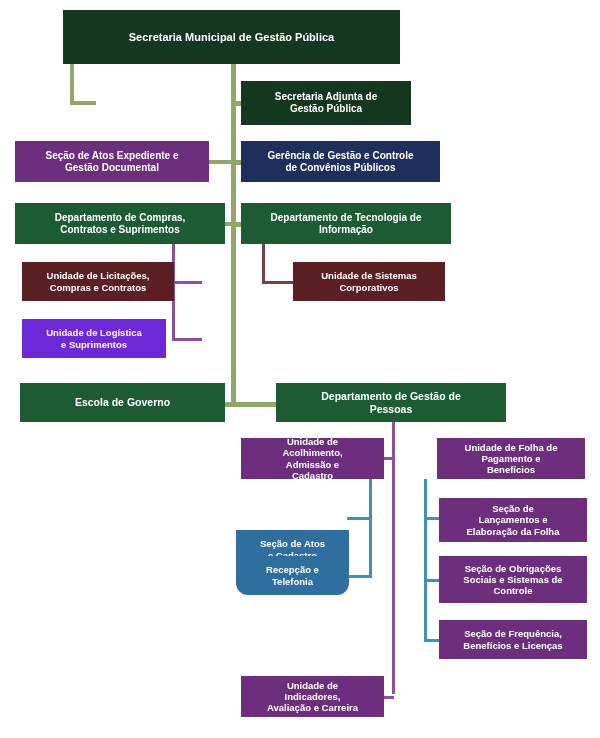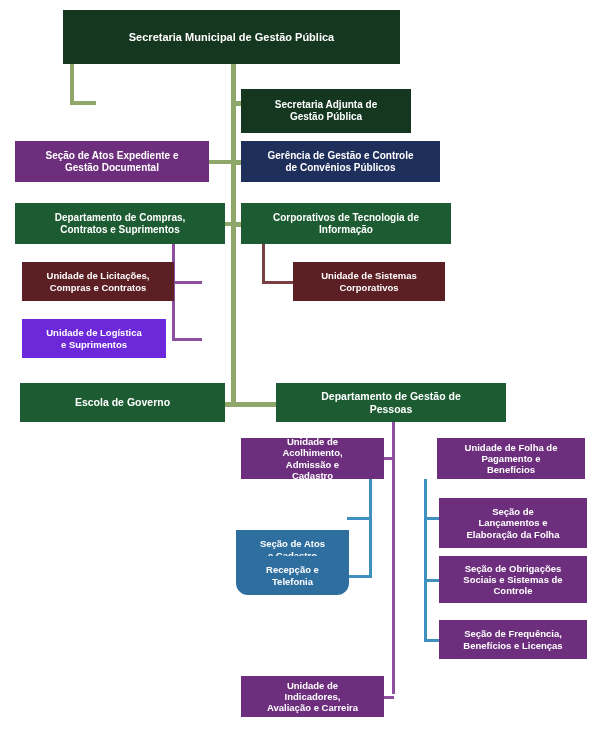--- a/index.html
+++ b/index.html
@@ -56,31 +56,31 @@
     <div class="line" style="background: rgb(141, 79, 160); left: 382px; top: 457px; height: 3px; width: 12px;"></div>
     <div class="line" style="background: rgb(141, 79, 160); left: 382px; top: 696px; height: 3px; width: 12px;"></div>
     <div class="line" style="background: rgb(63, 143, 191); left: 369px; top: 479px; width: 3px; height: 98px;"></div>
     <div class="line" style="background: rgb(63, 143, 191); left: 347px; top: 517px; height: 3px; width: 25px;"></div>
     <div class="line" style="background: rgb(63, 143, 191); left: 347px; top: 575px; height: 3px; width: 25px;"></div>
     <div class="line" style="background: rgb(63, 143, 191); left: 424px; top: 479px; width: 3px; height: 162px;"></div>
     <div class="line" style="background: rgb(63, 143, 191); left: 424px; top: 517px; height: 3px; width: 18px;"></div>
     <div class="line" style="background: rgb(63, 143, 191); left: 424px; top: 579px; height: 3px; width: 18px;"></div>
     <div class="line" style="background: rgb(63, 143, 191); left: 424px; top: 639px; height: 3px; width: 18px;"></div>
     <div class="node" style="left: 63px; top: 10px; width: 337px; height: 54px; background: rgb(22, 55, 31); font-size: 11px;">Secretaria Municipal de Gestão Pública</div>
-    <div class="node" style="left: 241px; top: 89px; width: 170px; height: 44px; background: rgb(22, 55, 31); font-size: 10px;">Secretaria Adjunta de Gestão Pública</div>
+    <div class="node" style="left: 241px; top: 81px; width: 170px; height: 44px; background: rgb(22, 55, 31); font-size: 10px;">Secretaria Adjunta de Gestão Pública</div>
     <div class="node" style="left: 15px; top: 141px; width: 194px; height: 41px; background: rgb(109, 47, 125); font-size: 10px;">Seção de Atos Expediente e Gestão Documental</div>
     <div class="node" style="left: 241px; top: 141px; width: 199px; height: 41px; background: rgb(31, 47, 92); font-size: 10px;">Gerência de Gestão e Controle de Convênios Públicos</div>
     <div class="node" style="left: 15px; top: 203px; width: 210px; height: 41px; background: rgb(29, 92, 51); font-size: 10px;">Departamento de Compras, Contratos e Suprimentos</div>
-    <div class="node" style="left: 241px; top: 203px; width: 210px; height: 41px; background: rgb(29, 92, 51); font-size: 10px;">Corporativos de Tecnologia de Informação</div>
+    <div class="node" style="left: 241px; top: 203px; width: 210px; height: 41px; background: rgb(29, 92, 51); font-size: 10px;">Departamento de Tecnologia de Informação</div>
     <div class="node" style="left: 22px; top: 262px; width: 152px; height: 39px; background: rgb(92, 31, 35); font-size: 9.5px;">Unidade de Licitações, Compras e Contratos</div>
     <div class="node" style="left: 293px; top: 262px; width: 152px; height: 39px; background: rgb(92, 31, 35); font-size: 9.5px;">Unidade de Sistemas Corporativos</div>
     <div class="node" style="left: 22px; top: 319px; width: 144px; height: 39px; background: #6d28d9; font-size: 9.5px;">Unidade de Logística e Suprimentos</div>
     <div class="node" style="left: 20px; top: 383px; width: 205px; height: 39px; background: rgb(29, 92, 51); font-size: 10.5px;">Escola de Governo</div>
     <div class="node" style="left: 276px; top: 383px; width: 230px; height: 39px; background: rgb(29, 92, 51); font-size: 10.5px;">Departamento de Gestão de Pessoas</div>
     <div class="node" style="left: 241px; top: 438px; width: 143px; height: 41px; background: rgb(109, 47, 125); font-size: 9.5px;">Unidade de Acolhimento, Admissão e Cadastro</div>
     <div class="node" style="left: 412px; top: 438px; width: 148px; height: 41px; background: rgb(109, 47, 125); font-size: 9.5px; margin-left: 25px;">Unidade de Folha de Pagamento e Benefícios</div>
     <div class="node" style="left: 236px; top: 498px; width: 113px; height: 39px; background: rgb(47, 111, 160); font-size: 9.5px; margin-top: 32px;">Seção de Atos e Cadastro</div>
-    <div class="node" style="left: 439px; top: 498px; width: 148px; height: 50px; background: rgb(109, 47, 125); font-size: 9.5px;">Seção de Lançamentos e Elaboração da Folha</div>
+    <div class="node" style="left: 439px; top: 498px; width: 148px; height: 44px; background: rgb(109, 47, 125); font-size: 9.5px;">Seção de Lançamentos e Elaboração da Folha</div>
     <div class="node" style="left: 236px; top: 556px; width: 113px; height: 39px; background: rgb(47, 111, 160); font-size: 9.5px; border-radius: 12px;">Recepção e Telefonia</div>
     <div class="node" style="left: 439px; top: 556px; width: 148px; height: 47px; background: rgb(109, 47, 125); font-size: 9.5px;">Seção de Obrigações Sociais e Sistemas de Controle</div>
     <div class="node" style="left: 439px; top: 620px; width: 148px; height: 39px; background: rgb(109, 47, 125); font-size: 9.5px;">Seção de Frequência, Benefícios e Licenças</div>
     <div class="node" style="left: 241px; top: 676px; width: 143px; height: 41px; background: rgb(109, 47, 125); font-size: 9.5px;">Unidade de Indicadores, Avaliação e Carreira</div>
   </div>
 
 </body></html>

